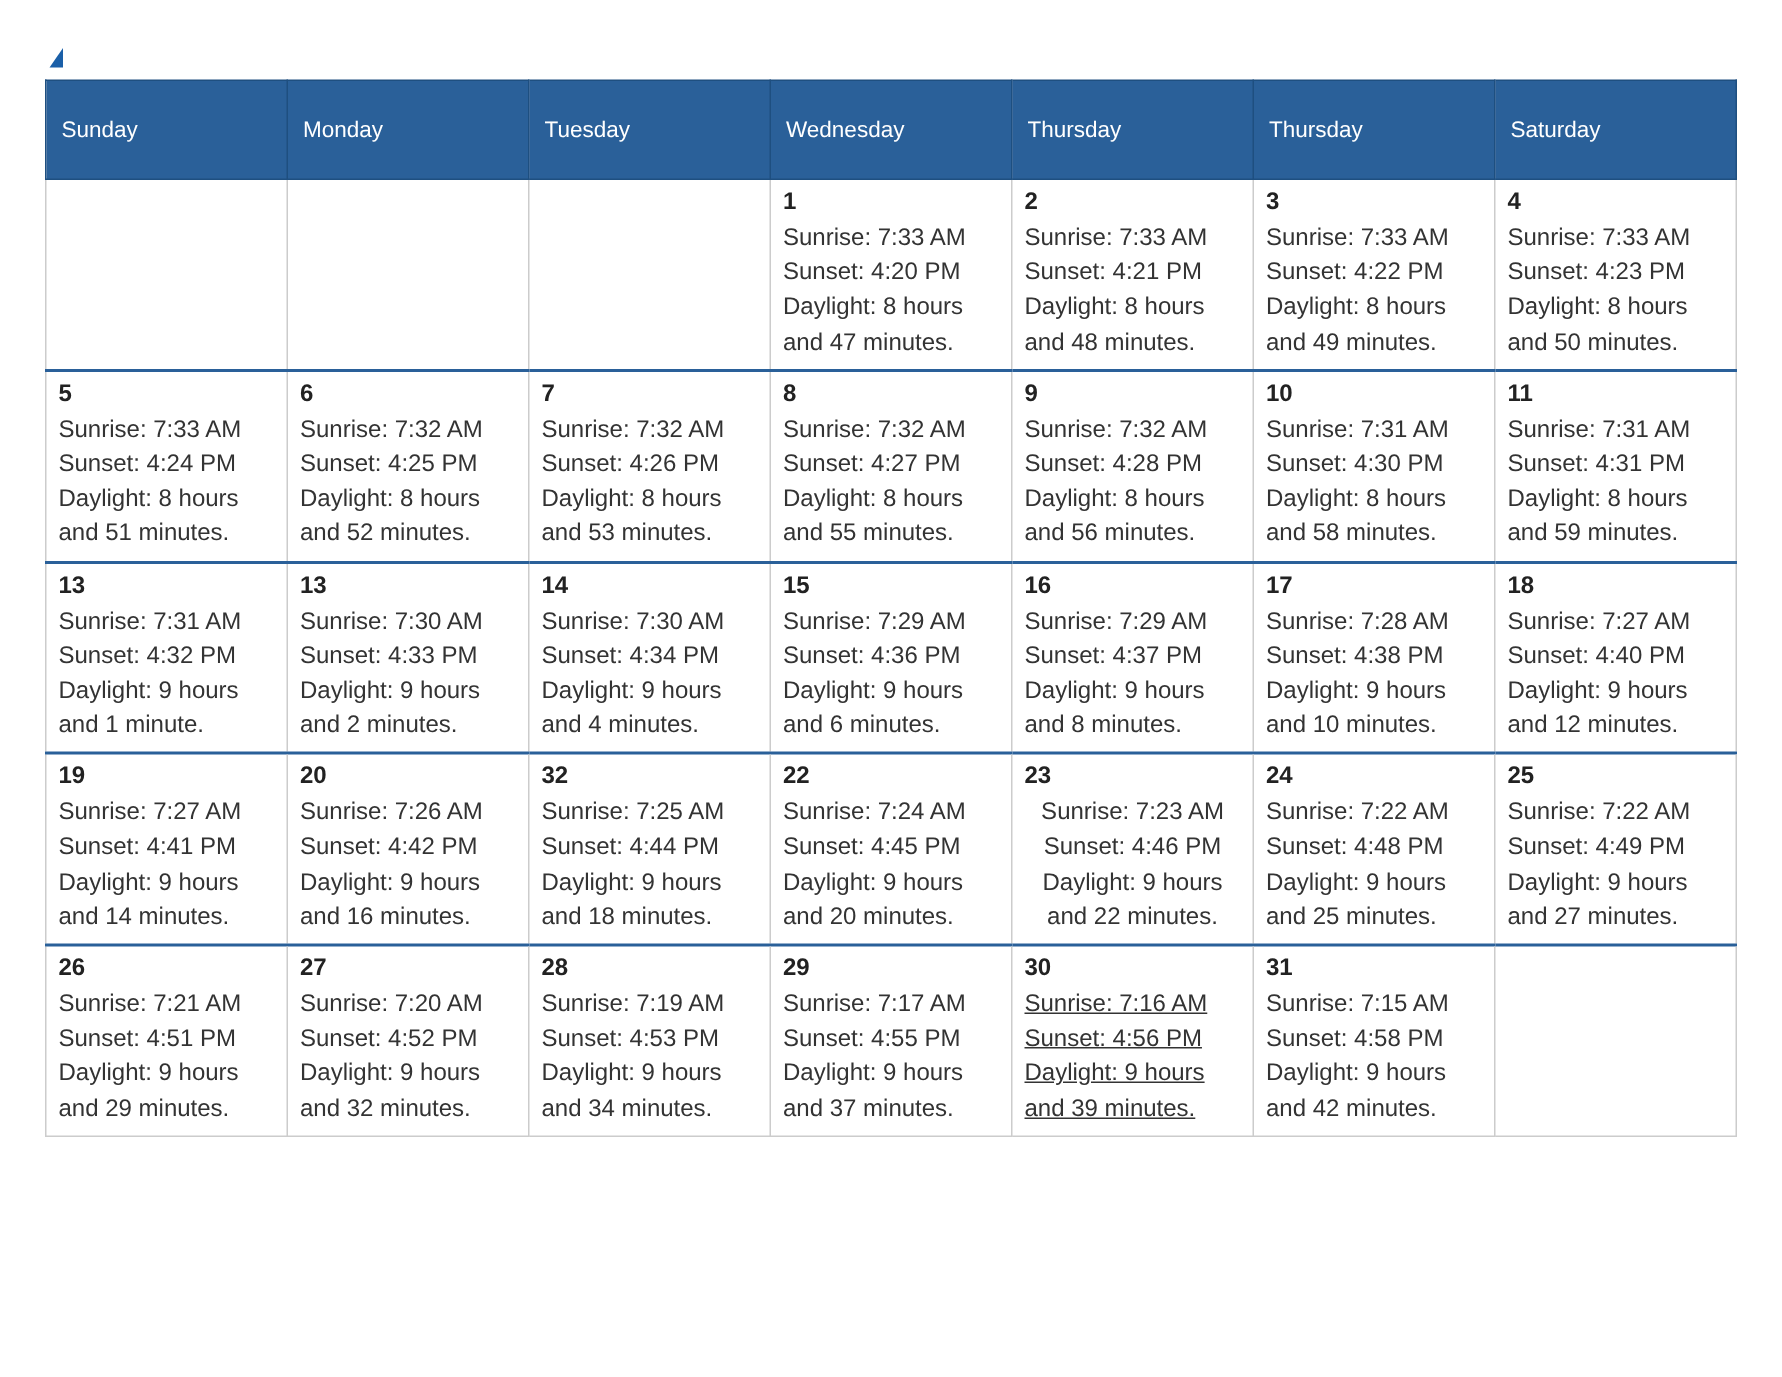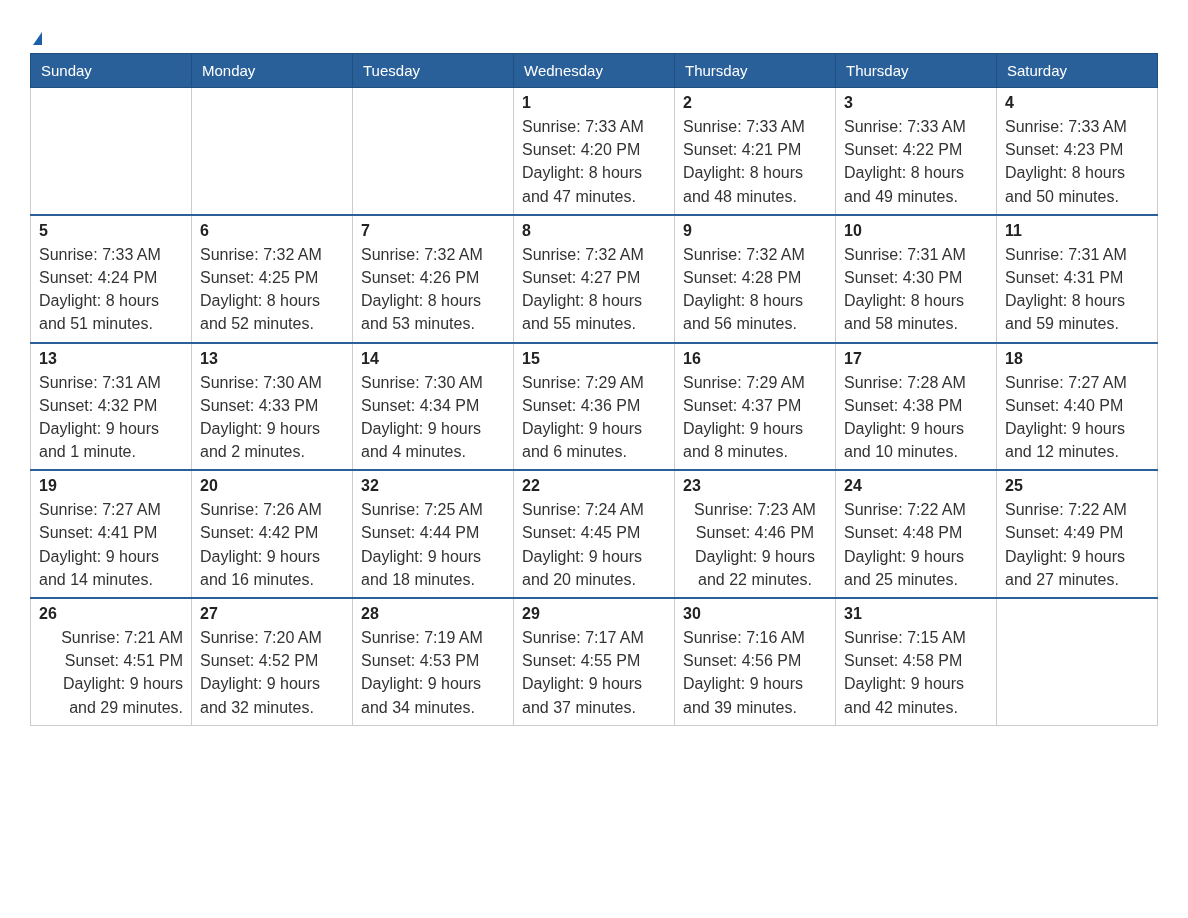--- a/index.html
+++ b/index.html
@@ -51,21 +51,21 @@
       margin-top: 4px;
     }
     .calendar {
       width: 100%;
       border-collapse: collapse;
       margin-top: 10px;
     }
     .calendar thead tr th {
       background-color: #2a6099;
       color: #fff;
-      padding: 8px 10px;
+      padding: 24px 10px;
       text-align: left;
       font-size: 15px;
       font-weight: normal;
       border: 1px solid #1e4f80;
     }
     .calendar tbody tr td {
       border: 1px solid #ccc;
       vertical-align: top;
       padding: 6px 8px;
       width: 14.28%;
@@ -304,21 +304,21 @@
           <span class="day-number">25</span>
           <div class="day-info" style="white-space: pre-line;">Sunrise: 7:22 AM
 Sunset: 4:49 PM
 Daylight: 9 hours
 and 27 minutes.</div>
         </td>
       </tr>
       <tr>
         <td>
           <span class="day-number">26</span>
-          <div class="day-info" style="white-space: pre-line; text-align: right;">Sunrise: 7:21 AM
+          <div class="day-info" style="white-space: pre-line;">Sunrise: 7:21 AM
 Sunset: 4:51 PM
 Daylight: 9 hours
 and 29 minutes.</div>
         </td>
         <td>
           <span class="day-number">27</span>
           <div class="day-info" style="white-space: pre-line;">Sunrise: 7:20 AM
 Sunset: 4:52 PM
 Daylight: 9 hours
 and 32 minutes.</div>
@@ -332,21 +332,21 @@
         </td>
         <td>
           <span class="day-number">29</span>
           <div class="day-info" style="white-space: pre-line;">Sunrise: 7:17 AM
 Sunset: 4:55 PM
 Daylight: 9 hours
 and 37 minutes.</div>
         </td>
         <td>
           <span class="day-number">30</span>
-          <div class="day-info" style="white-space: pre-line;">Sunrise: 7:16 AM
+          <div class="day-info" style="white-space: pre-line; text-decoration: underline;">Sunrise: 7:16 AM
 Sunset: 4:56 PM
 Daylight: 9 hours
 and 39 minutes.</div>
         </td>
         <td>
           <span class="day-number">31</span>
           <div class="day-info" style="white-space: pre-line;">Sunrise: 7:15 AM
 Sunset: 4:58 PM
 Daylight: 9 hours
 and 42 minutes.</div>

